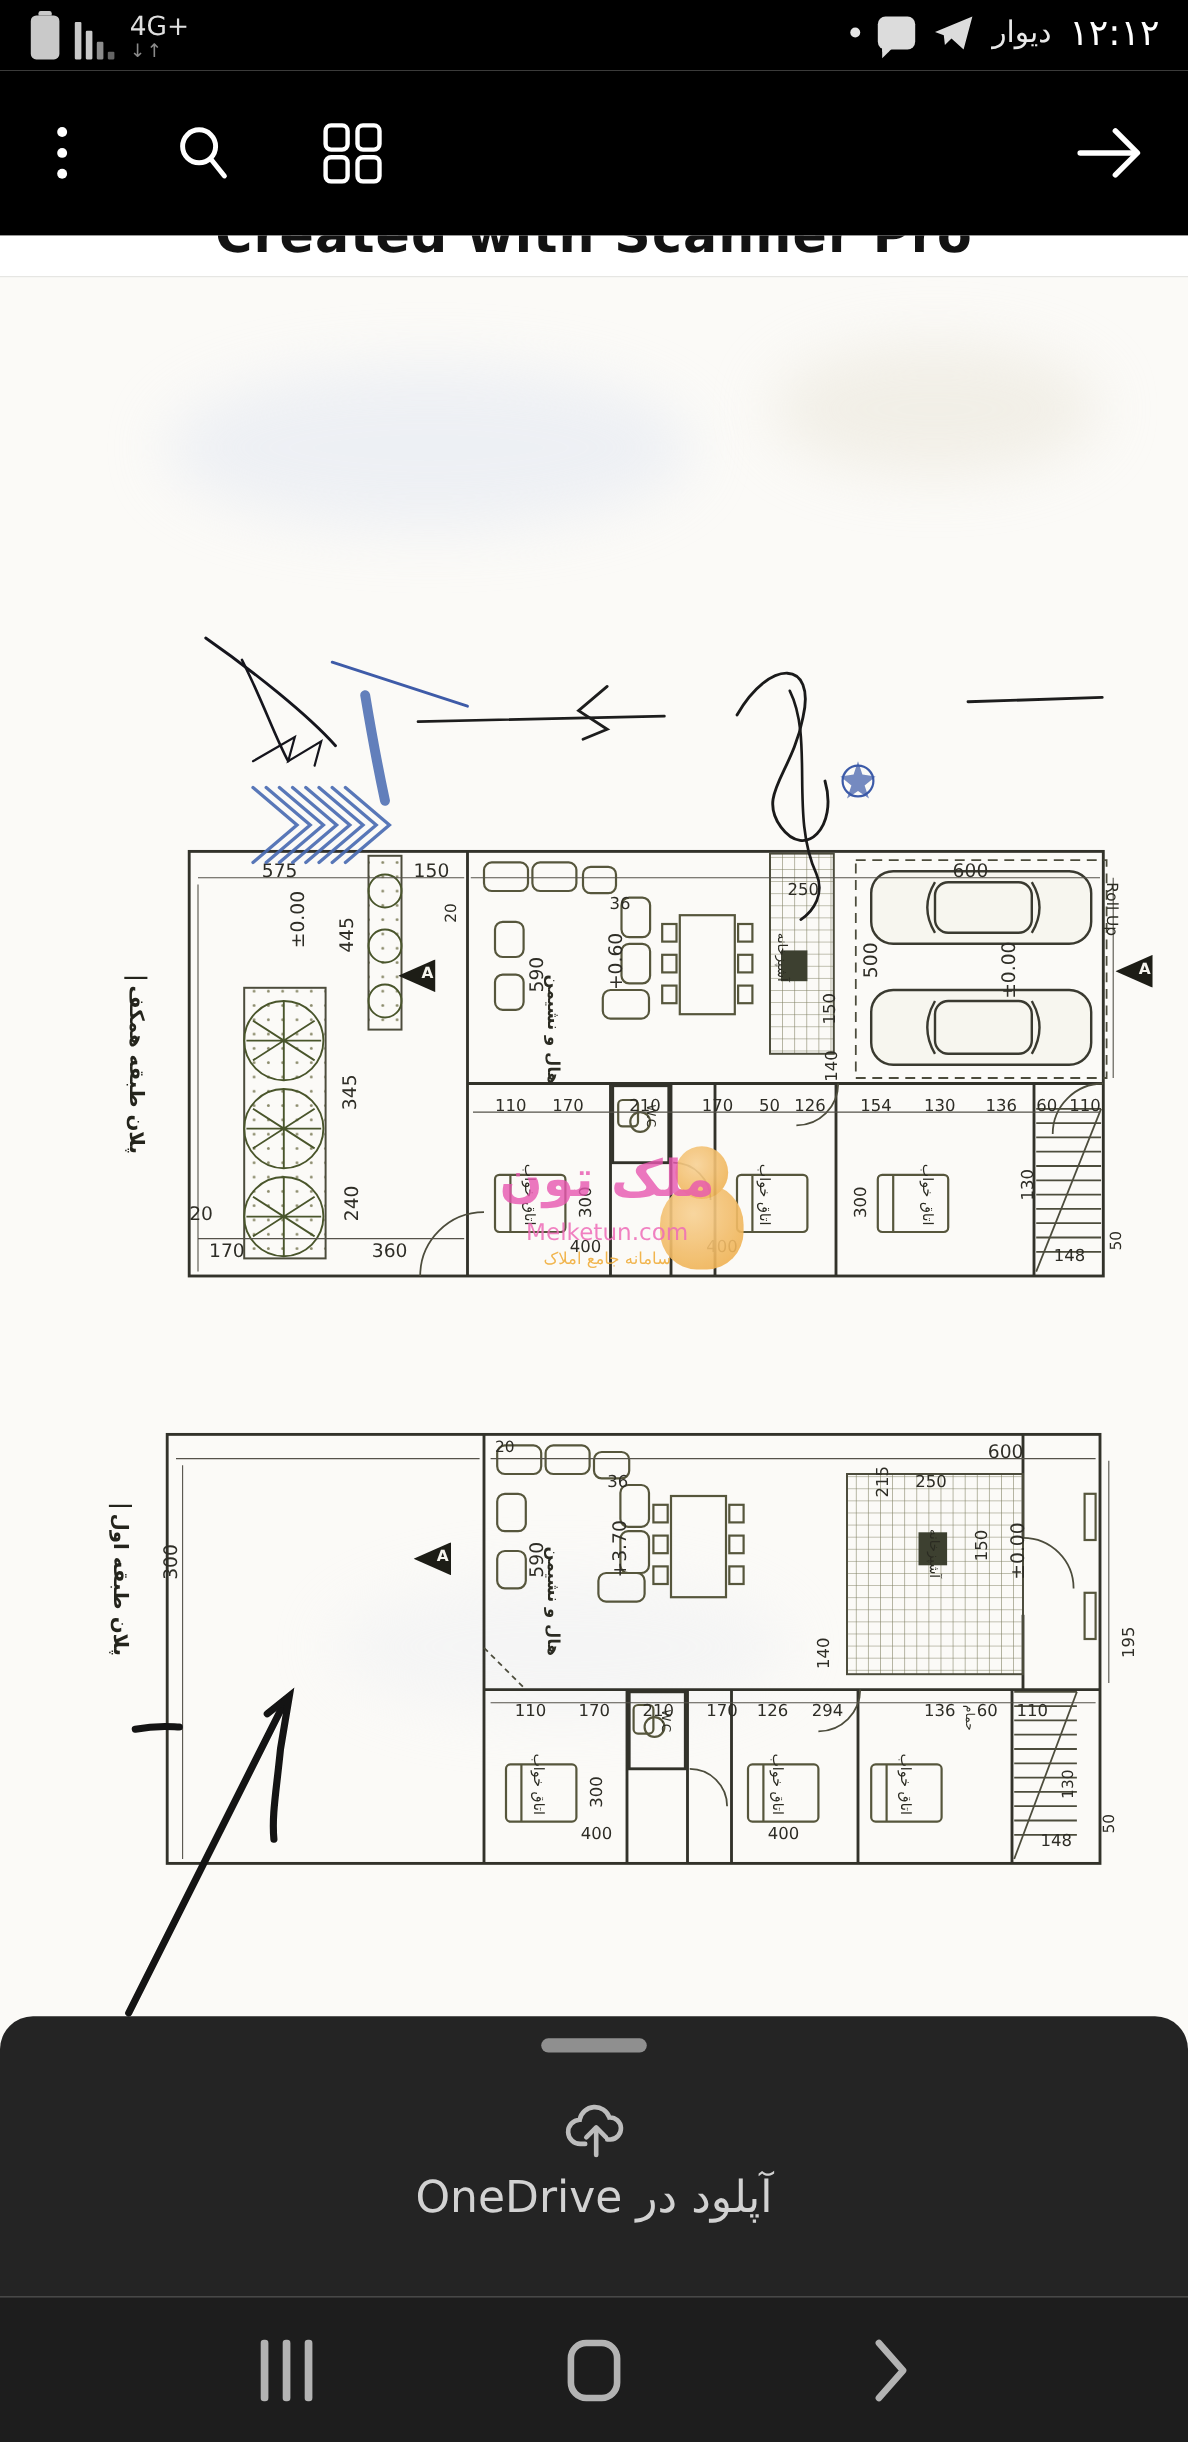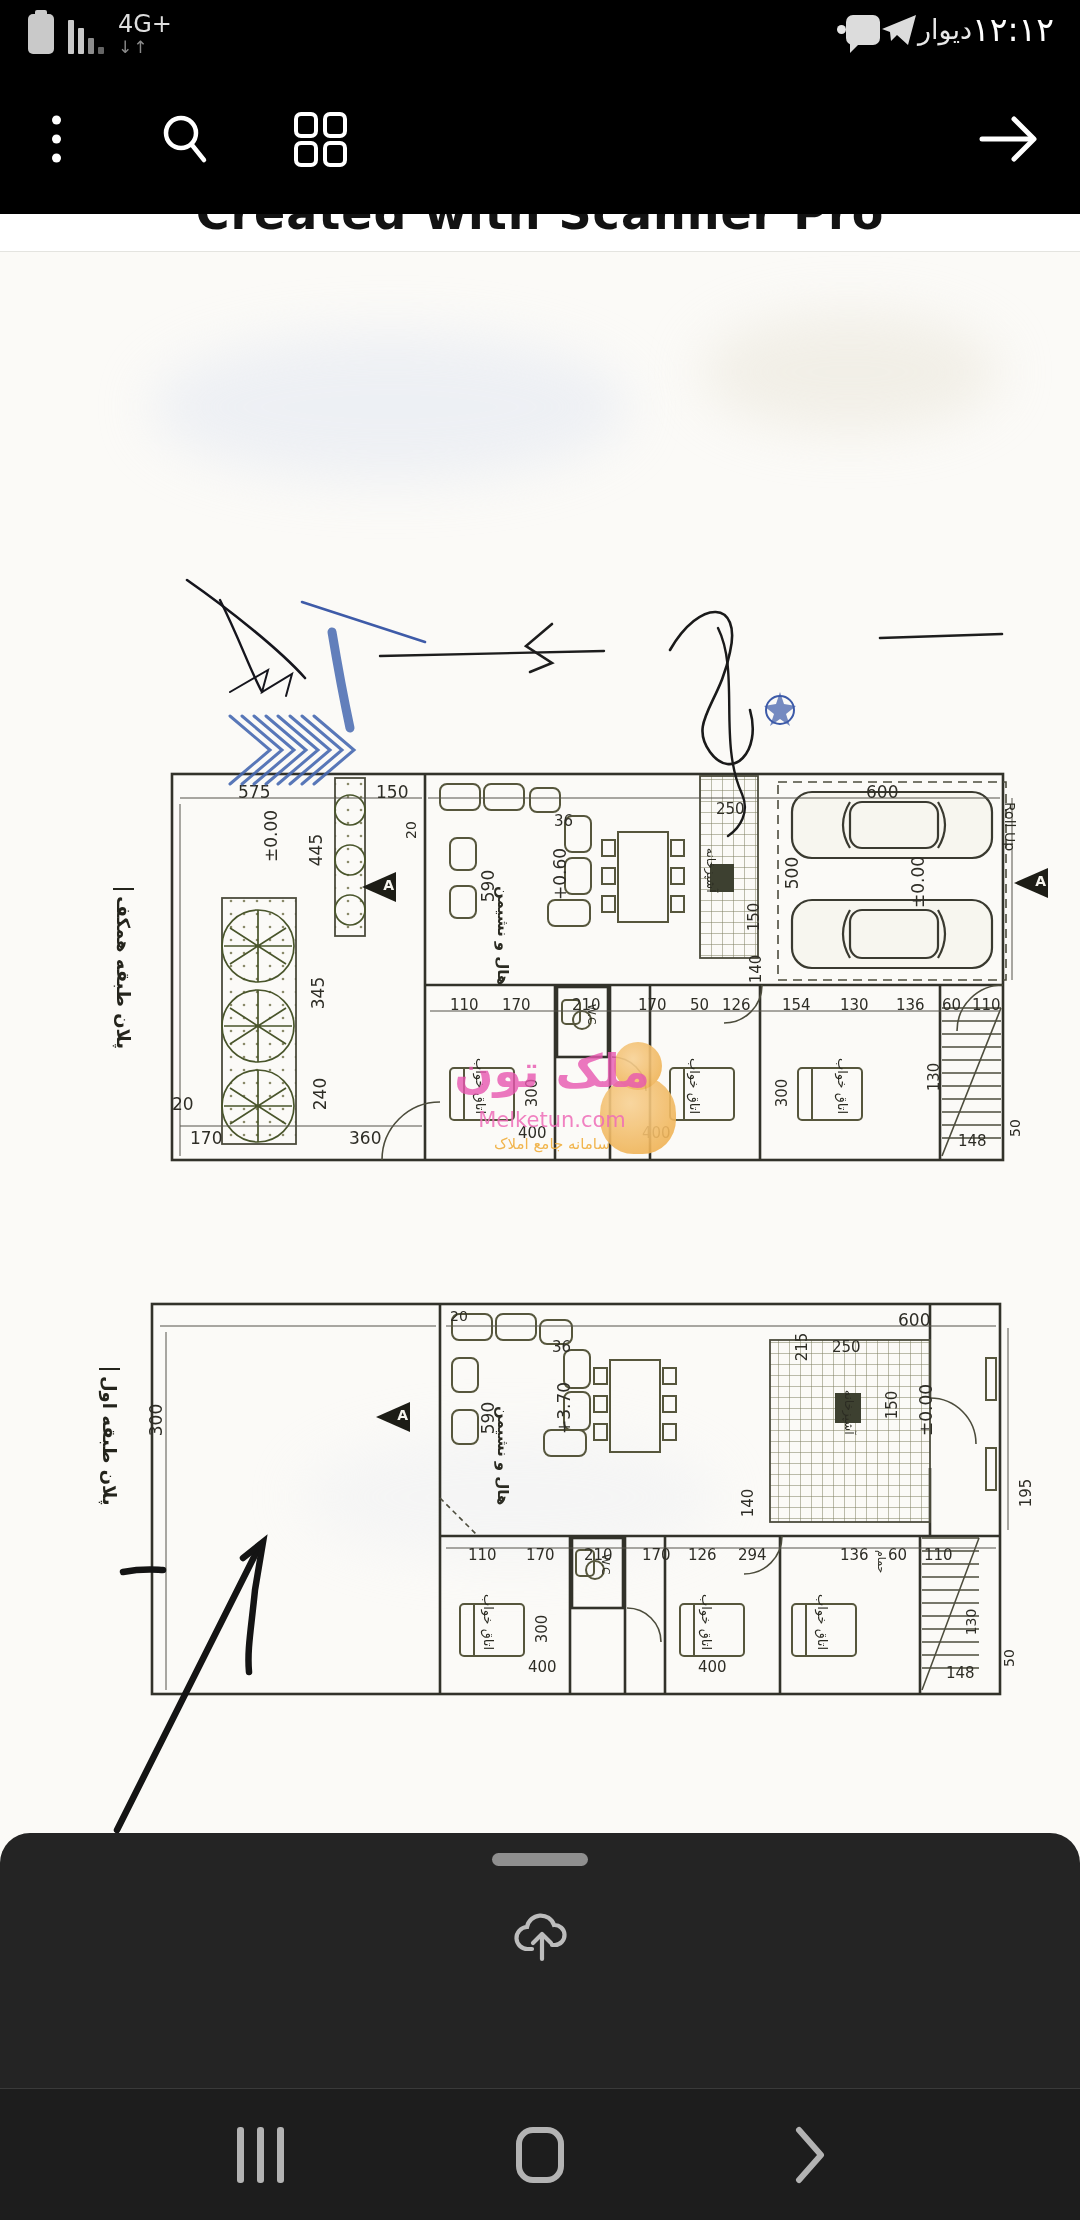--- a/index.html
+++ b/index.html
@@ -10,21 +10,21 @@
 
   
   .status-bar{left:0;top:0;width:1080px;height:64px;background:#000;z-index:200;}
   .sb-left{left:28px;top:12px;display:flex;align-items:flex-start;gap:14px;}
   .batt{width:26px;height:40px;background:#c9c9c9;border-radius:5px;margin-top:2px;position:relative;}
   .batt:before{content:"";position:absolute;top:-4px;left:7px;width:12px;height:4px;background:#c9c9c9;border-radius:2px 2px 0 0;}
   .sigbars{display:flex;align-items:flex-end;gap:4px;height:42px;}
   .sigbars i{display:block;width:6px;background:#c9c9c9;border-radius:1px;}
   .net{color:#dedede;font-size:24px;line-height:1;}
   .net small{display:block;color:#8a8a8a;font-size:17px;margin-top:3px;letter-spacing:1px;}
-  .sb-right{right:26px;top:10px;display:flex;align-items:center;}
+  .sb-right{right:26px;top:10px;display:flex;align-items:center;gap:16px;}
   .notifdot{width:9px;height:9px;border-radius:50%;background:#e6e6e6;}
   .bubble{width:34px;height:30px;background:#dcdcdc;border-radius:7px;position:relative;}
   .bubble:after{content:"";position:absolute;left:4px;bottom:-8px;border:6px solid transparent;border-top-color:#dcdcdc;border-left-color:#dcdcdc;}
   .sb-app{color:#e8e8e8;font-size:27px;}
   .sb-time{color:#fff;font-size:33px;}
 
   
   .toolbar{left:0;top:64px;width:1080px;height:150px;background:#000;z-index:200;}
   .tb-icon{position:absolute;top:50%;transform:translateY(-50%);}
   .kebab span{display:block;width:9px;height:9px;border-radius:50%;background:#fff;margin:10px 0;}
@@ -412,21 +412,21 @@
       </g>
     </svg>
     <span class="plan-title" style="left:-16px;top:120px">پلان طبقه همکف</span>
     <span class="dim" style="left:88px;top:14px">575</span>
     <span class="dim" style="left:226px;top:14px">150</span>
     <span class="dim v" style="left:150px;top:72px">445</span>
     <span class="dim v" style="left:152px;top:215px">345</span>
     <span class="dim v" style="left:154px;top:316px">240</span>
     <span class="dim" style="left:22px;top:326px">20</span>
     <span class="dim" style="left:40px;top:360px">170</span>
-    <span class="dim" style="left:199px;top:360px">360</span>
+    <span class="dim" style="left:188px;top:360px">360</span>
     <span class="dim v" style="left:322px;top:108px">590</span>
     <span class="dim" style="left:716px;top:14px">600</span>
     <span class="dim v" style="left:626px;top:95px">500</span>
     <span class="dim" style="left:566px;top:32px;font-size:15px">250</span>
     <span class="dim v" style="left:590px;top:140px;font-size:15px">150</span>
     <span class="dim v" style="left:592px;top:192px;font-size:15px">140</span>
     <span class="dim v" style="left:770px;top:300px;font-size:15px">130</span>
     <span class="dim" style="left:300px;top:228px;font-size:15px">110</span>
     <span class="dim" style="left:352px;top:228px;font-size:15px">170</span>
     <span class="dim" style="left:422px;top:228px;font-size:15px">210</span>
@@ -593,20 +593,21 @@
     <div class="s">سامانه جامع املاک</div>
   </div>
 
   <div class="abs sheet"></div>
   <div class="abs handle"></div>
   <svg class="abs" style="left:512px;top:1905px;z-index:310" width="60" height="60" viewBox="0 0 60 60">
     <path d="M20,44 h-4 a11,11 0 0 1 -1,-22 a14,14 0 0 1 27,-2 a10,10 0 0 1 1,20 h-3" fill="none" stroke="#bdbdbd" stroke-width="4.2" stroke-linecap="round"></path>
     <line x1="30" y1="30" x2="30" y2="54" stroke="#bdbdbd" stroke-width="4.2" stroke-linecap="round"></line>
     <polyline points="21,38 30,29 39,38" fill="none" stroke="#bdbdbd" stroke-width="4.2" stroke-linecap="round" stroke-linejoin="round"></polyline>
   </svg>
+  <div class="abs sheet-label">آپلود در OneDrive</div>
 
   <div class="abs navbar">
     <div class="nav-slot" style="left:180px">
       <span class="recents">
           <i></i>
           <i></i>
           <i></i>
         </span>
     </div>
     <div class="nav-slot" style="left:460px">

